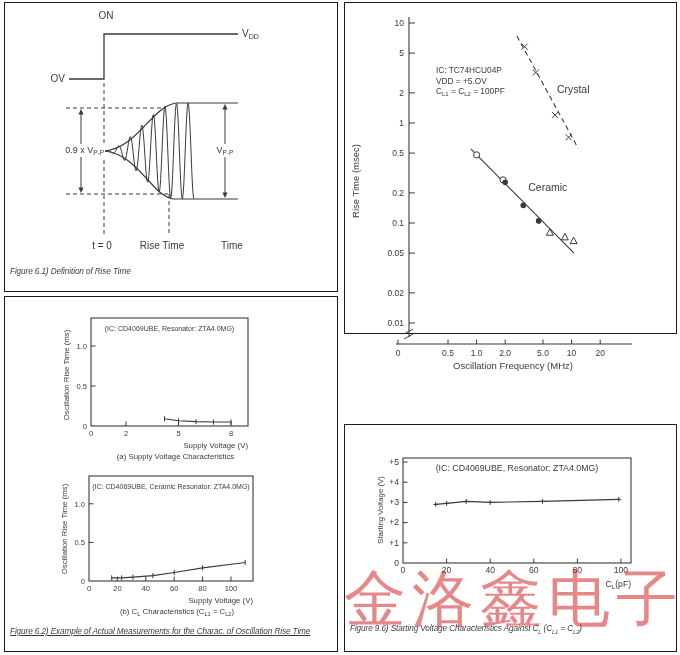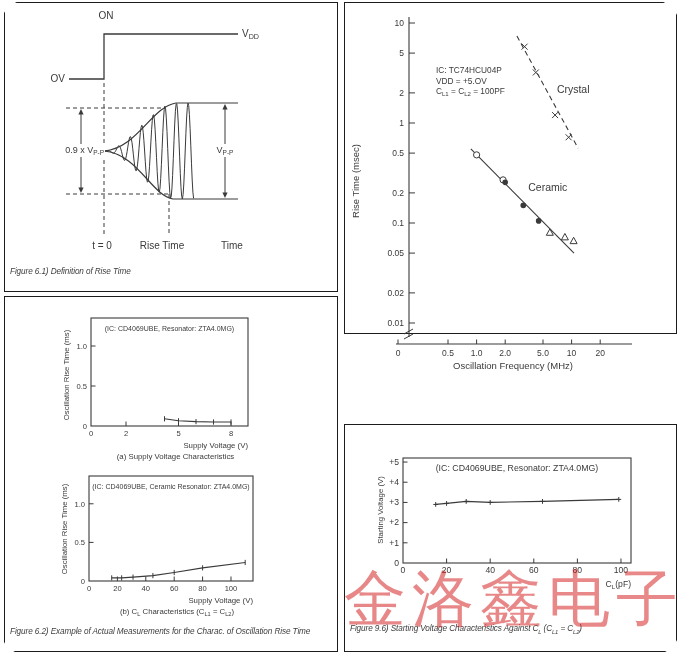--- a/index.html
+++ b/index.html
@@ -1,26 +1,26 @@
 <!DOCTYPE html>
 <html><head>
 <meta charset="utf-8">
 <style>
   html,body{margin:0;padding:0;background:#fff;}
   .page{position:relative;width:680px;height:655px;background:#fff;overflow:hidden;
-        font-family:"Liberation Sans","DejaVu Sans",sans-serif;color:#333;border-radius:27px;}
+        font-family:"Liberation Sans","DejaVu Sans",sans-serif;color:#333;}
   .box{position:absolute;border:1.6px solid #1c1c1c;background:#fff;box-sizing:border-box;}
   .box.tl{left:4px;top:2px;width:334px;height:290px;}
   .box.bl{left:4px;top:296px;width:334px;height:356px;}
   .box.tr{left:344px;top:2px;width:333px;height:332px;}
   .box.br{left:344px;top:424px;width:333px;height:228px;}
   .caption{position:absolute;left:5px;font-style:italic;font-size:8.2px;color:#3d3d3d;
            white-space:nowrap;letter-spacing:-0.1px;text-align:right;}
   .box.tl .caption{top:264px;}
-  .box.bl .caption{top:330px;}
+  .box.bl .caption{top:330px;text-decoration:underline;}
   .box.tr .caption{top:392px;}
   .box.br .caption{top:199px;}
   .caption sub, .caption .sub{font-size:70%;}
   svg{display:block;}
   .watermark{position:absolute;left:344px;top:568px;z-index:20;pointer-events:none;
              font-size:62px;line-height:1;letter-spacing:6px;white-space:nowrap;
              color:#d11212;opacity:0.5;font-family:"DejaVu Sans","Liberation Sans",sans-serif;}
 </style>
 </head>
 <body>

